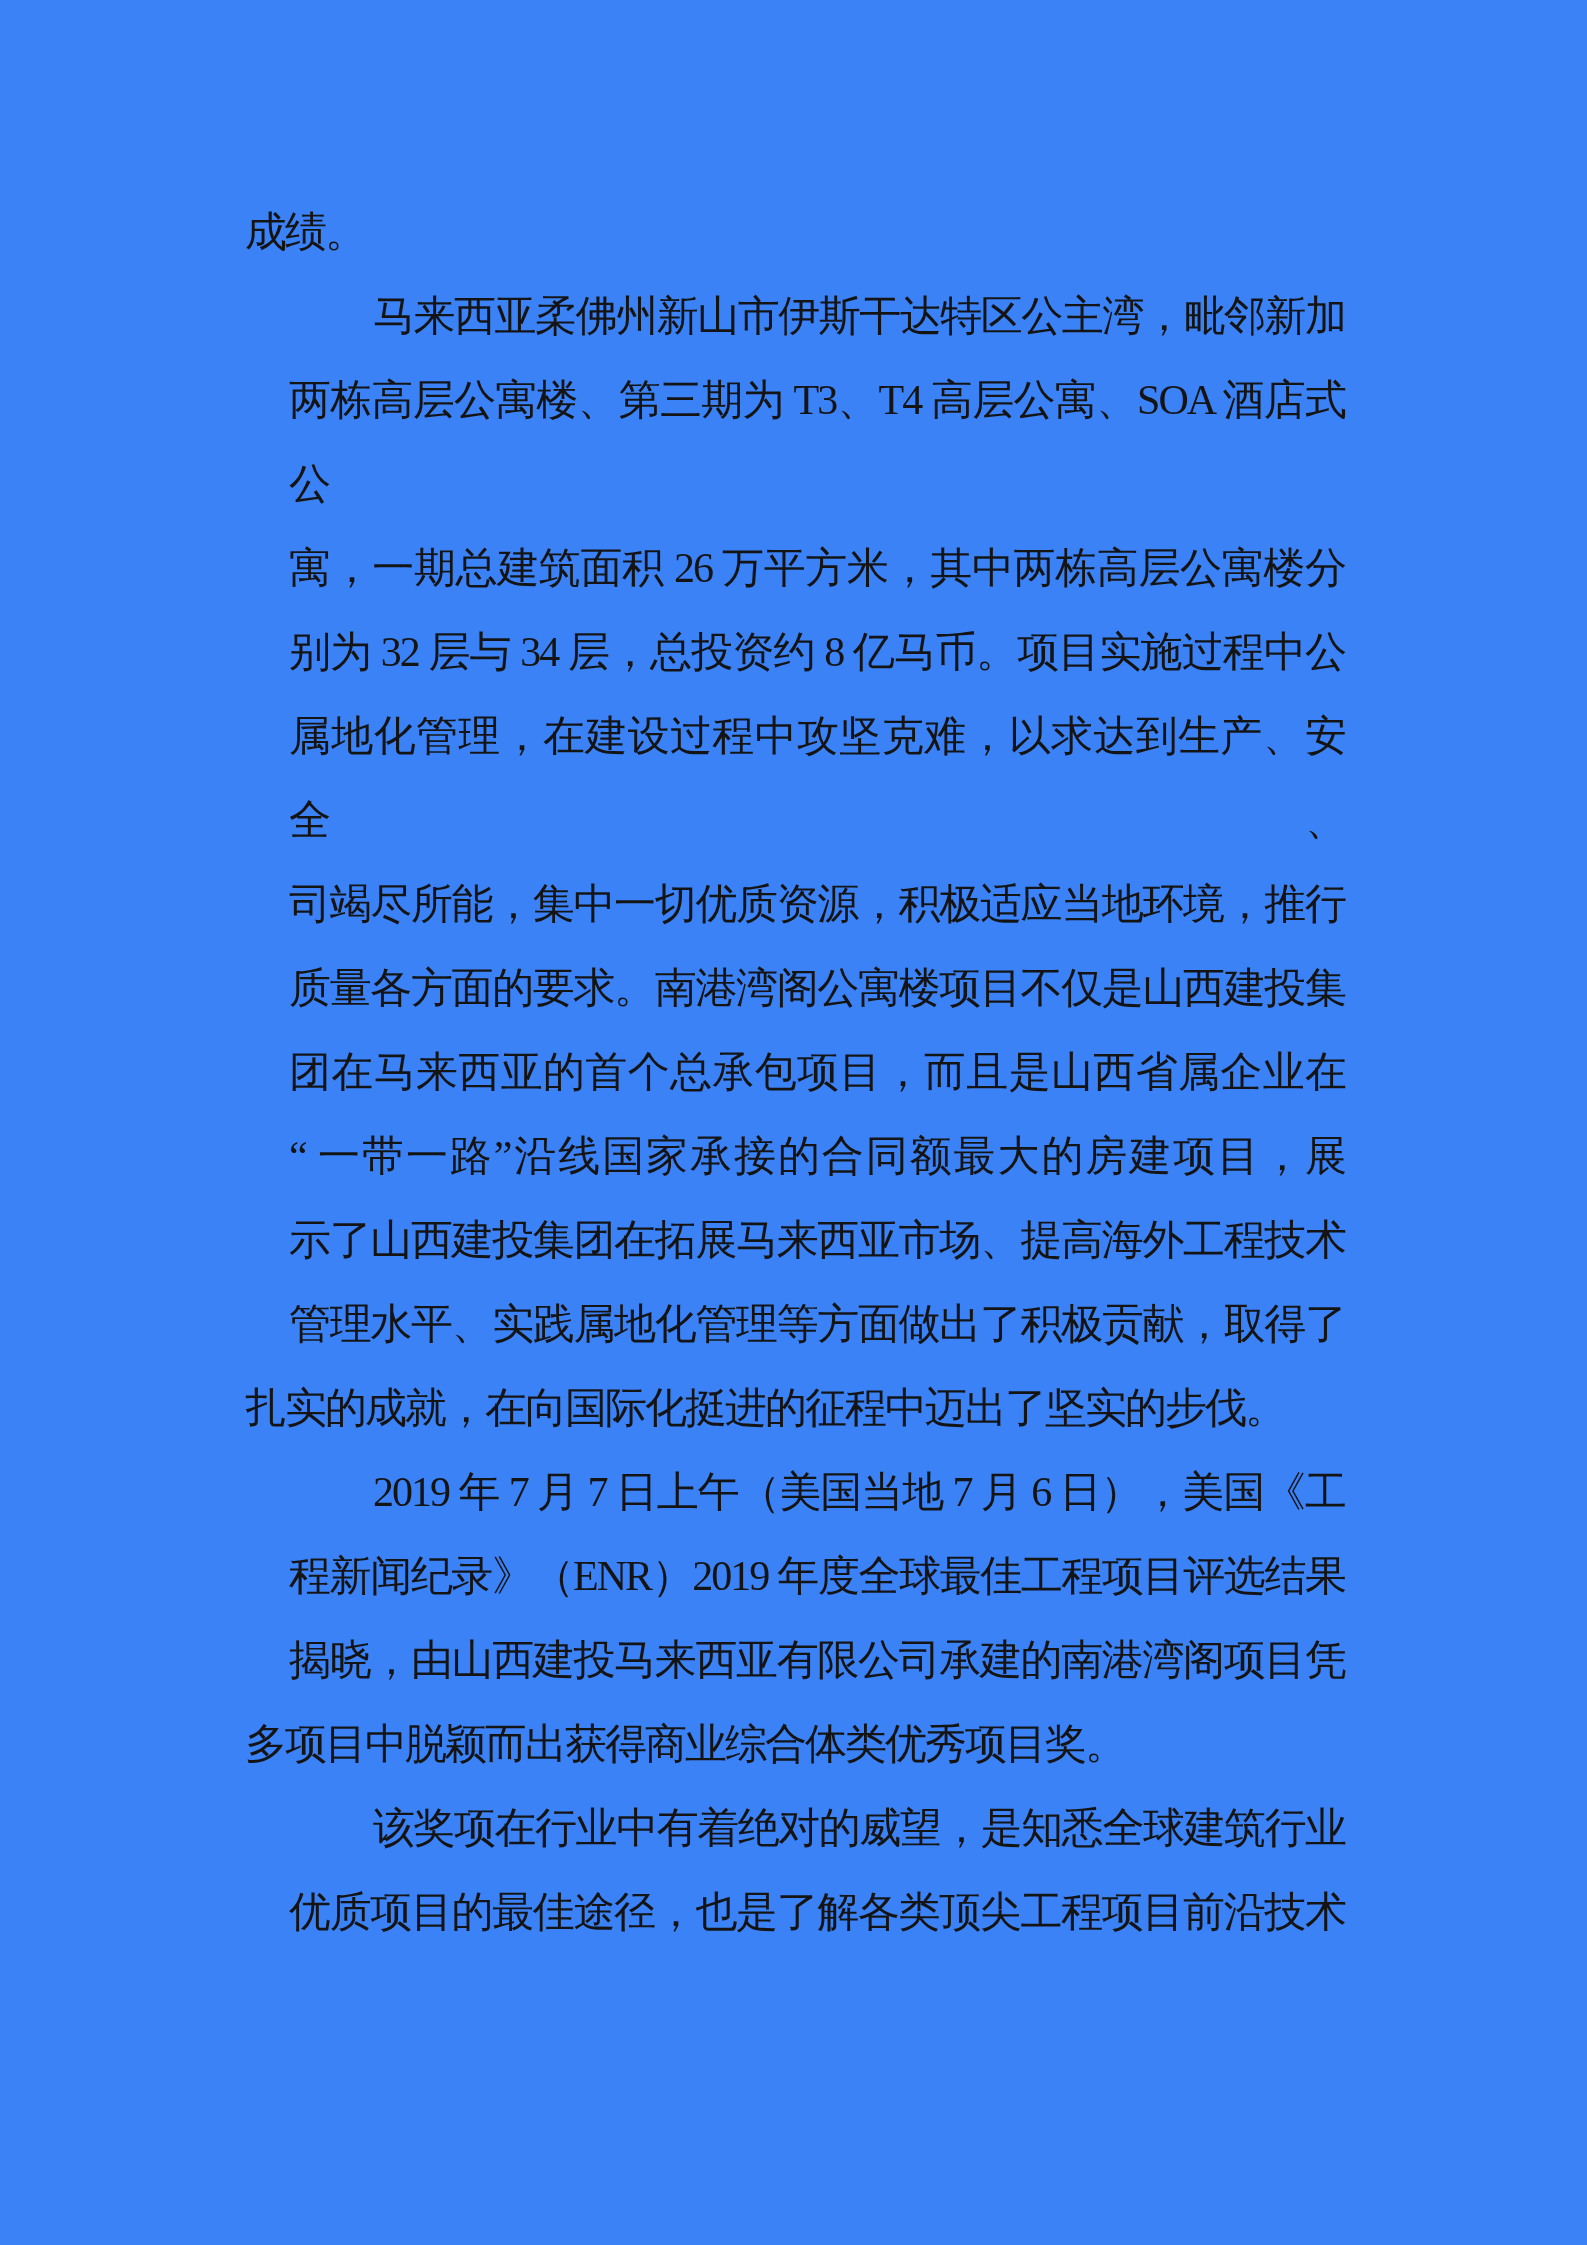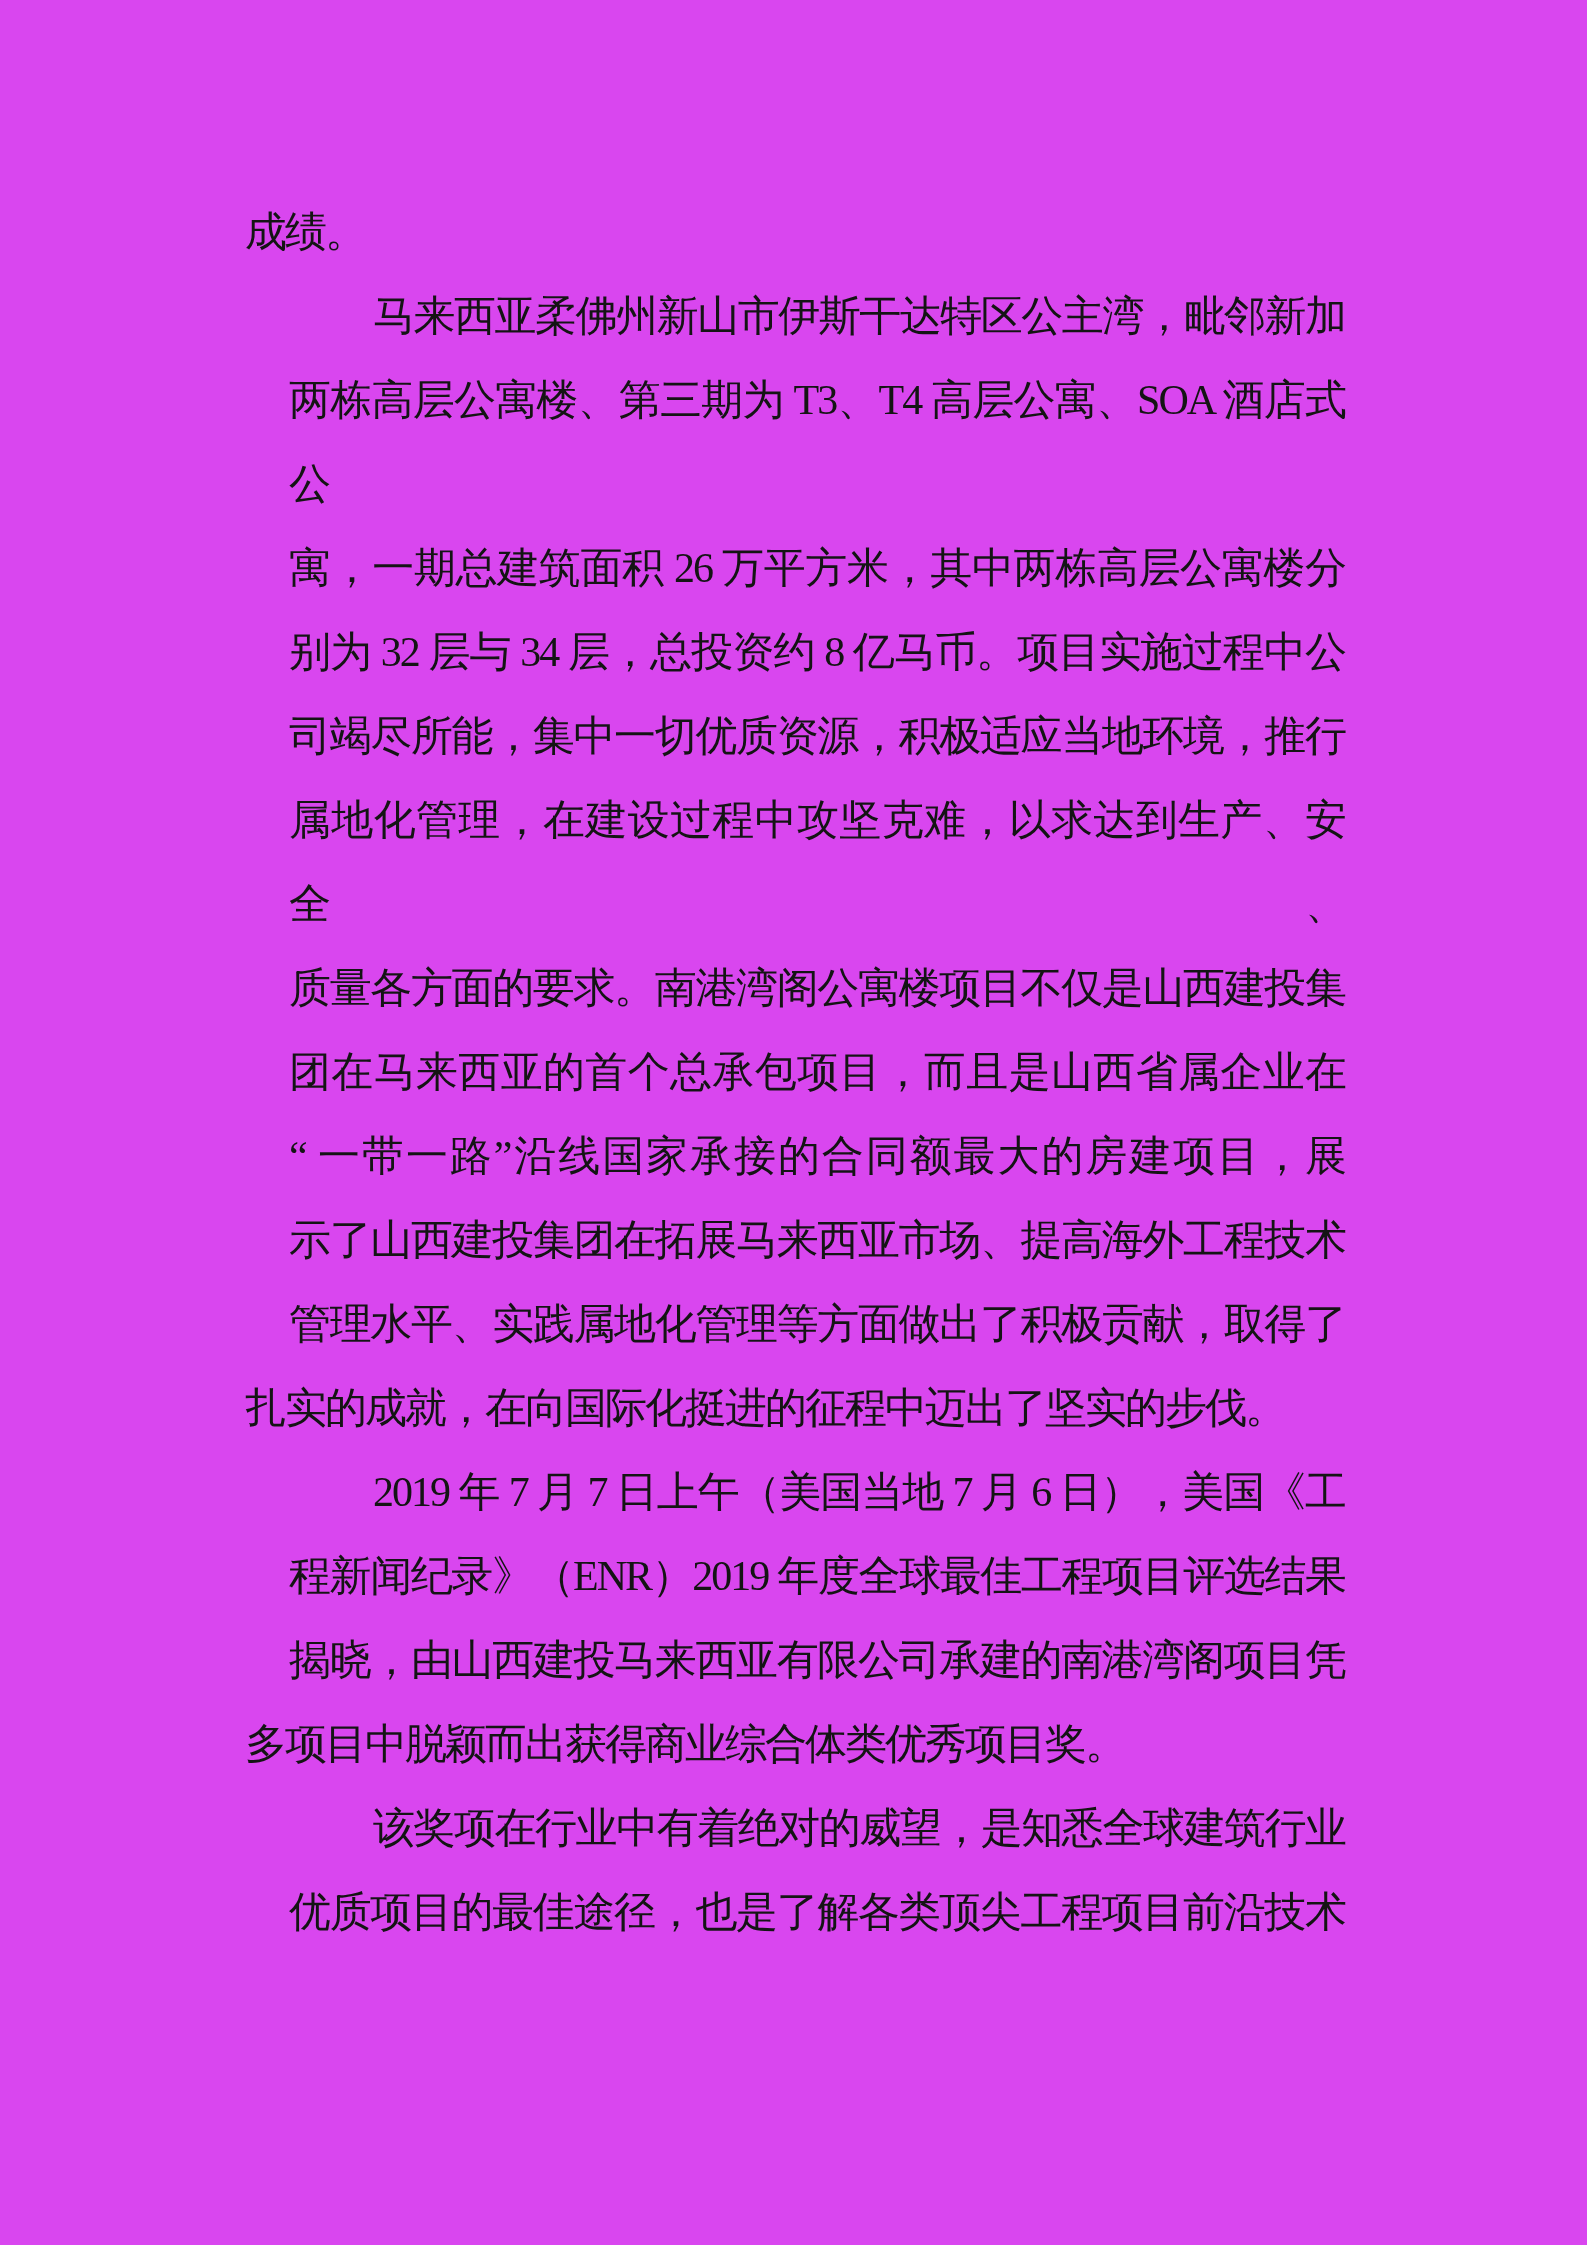--- a/index.html
+++ b/index.html
@@ -4,21 +4,21 @@
 <style>
   html, body {
     margin: 0;
     padding: 0;
     background: #ffffff;
   }
   .page {
     position: relative;
     width: 1587px;
     height: 2245px;
-    background: #d946ef;
+    background: #3b82f6;
     color: #141414;
     overflow: hidden;
     font-family: "Liberation Serif", "DejaVu Serif", serif;
   }
   .content {
     position: absolute;
     top: 190px;
     left: 245px;
     width: 1100px;
   }
@@ -54,22 +54,22 @@
 
     <div class="para">
       <div class="line">成绩。</div>
     </div>
 
     <div class="para">
       <div class="line indent fill">马来西亚柔佛州新山市伊斯干达特区公主湾，毗邻新加</div>
       <div class="line fill">两栋高层公寓楼、第三期为 T3、T4 高层公寓、SOA 酒店式公</div>
       <div class="line fill">寓，一期总建筑面积 26 万平方米，其中两栋高层公寓楼分</div>
       <div class="line fill">别为 32 层与 34 层，总投资约 8 亿马币。项目实施过程中公</div>
+      <div class="line fill">属地化管理，在建设过程中攻坚克难，以求达到生产、安全、</div>
       <div class="line fill">司竭尽所能，集中一切优质资源，积极适应当地环境，推行</div>
-      <div class="line fill">属地化管理，在建设过程中攻坚克难，以求达到生产、安全、</div>
       <div class="line fill">质量各方面的要求。南港湾阁公寓楼项目不仅是山西建投集</div>
       <div class="line fill">团在马来西亚的首个总承包项目，而且是山西省属企业在</div>
       <div class="line fill">“ 一带一路”沿线国家承接的合同额最大的房建项目，展</div>
       <div class="line fill">示了山西建投集团在拓展马来西亚市场、提高海外工程技术</div>
       <div class="line fill">管理水平、实践属地化管理等方面做出了积极贡献，取得了</div>
       <div class="line">扎实的成就，在向国际化挺进的征程中迈出了坚实的步伐。</div>
     </div>
 
     <div class="para">
       <div class="line indent fill">2019 年 7 月 7 日上午（美国当地 7 月 6 日），美国《工</div>

